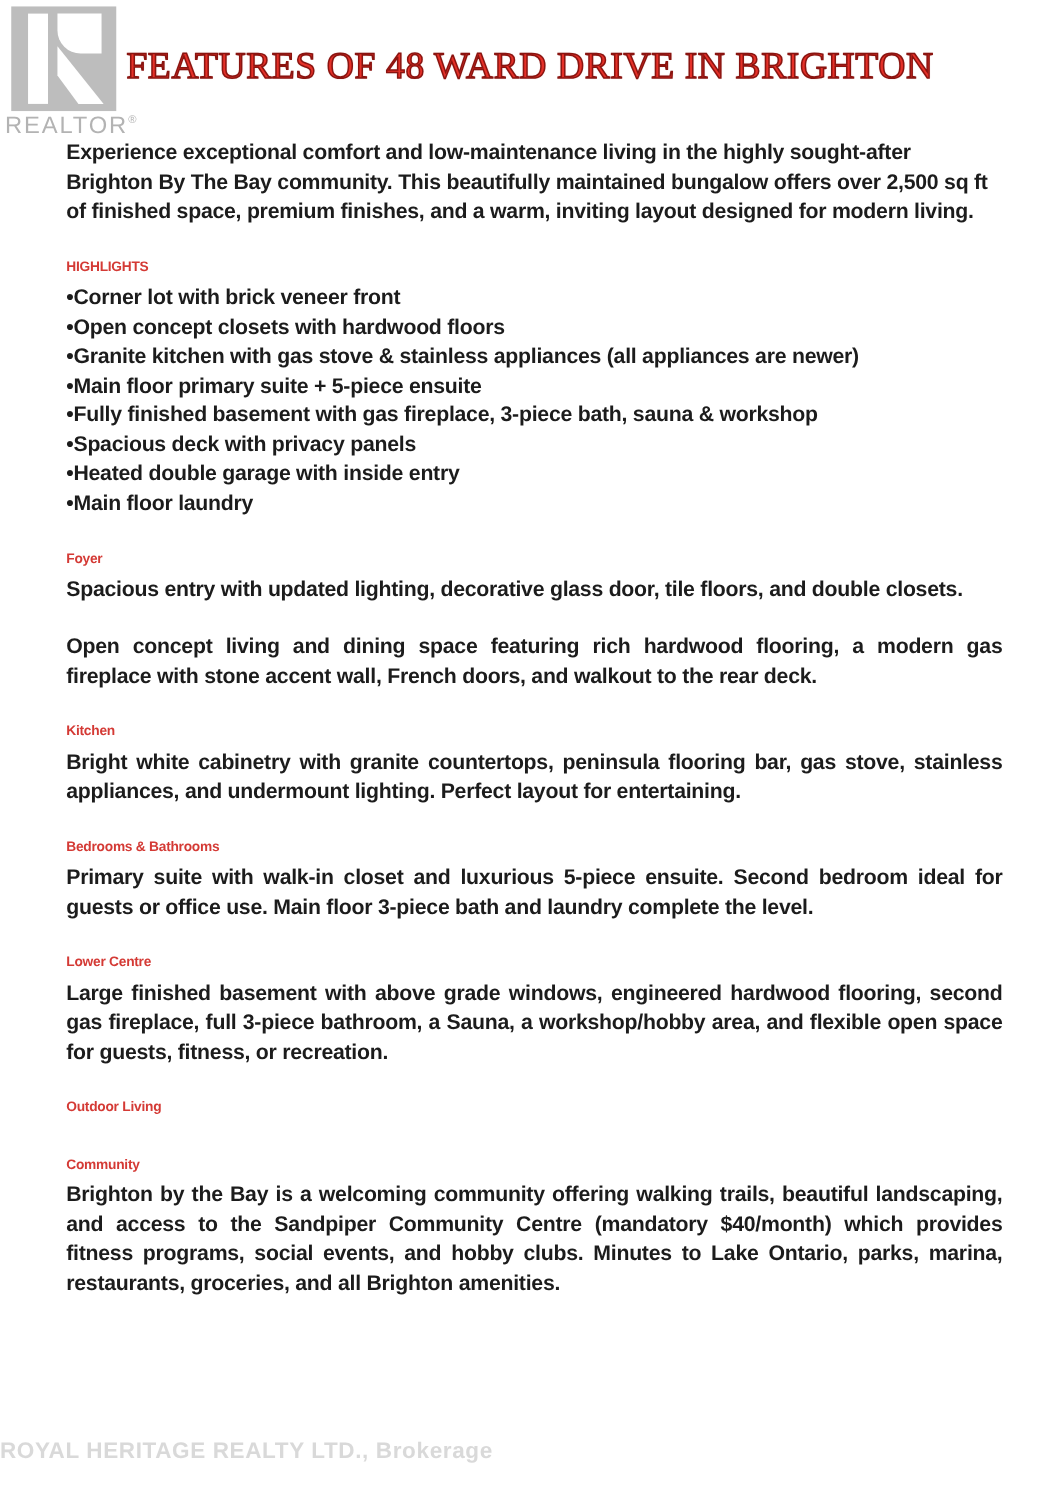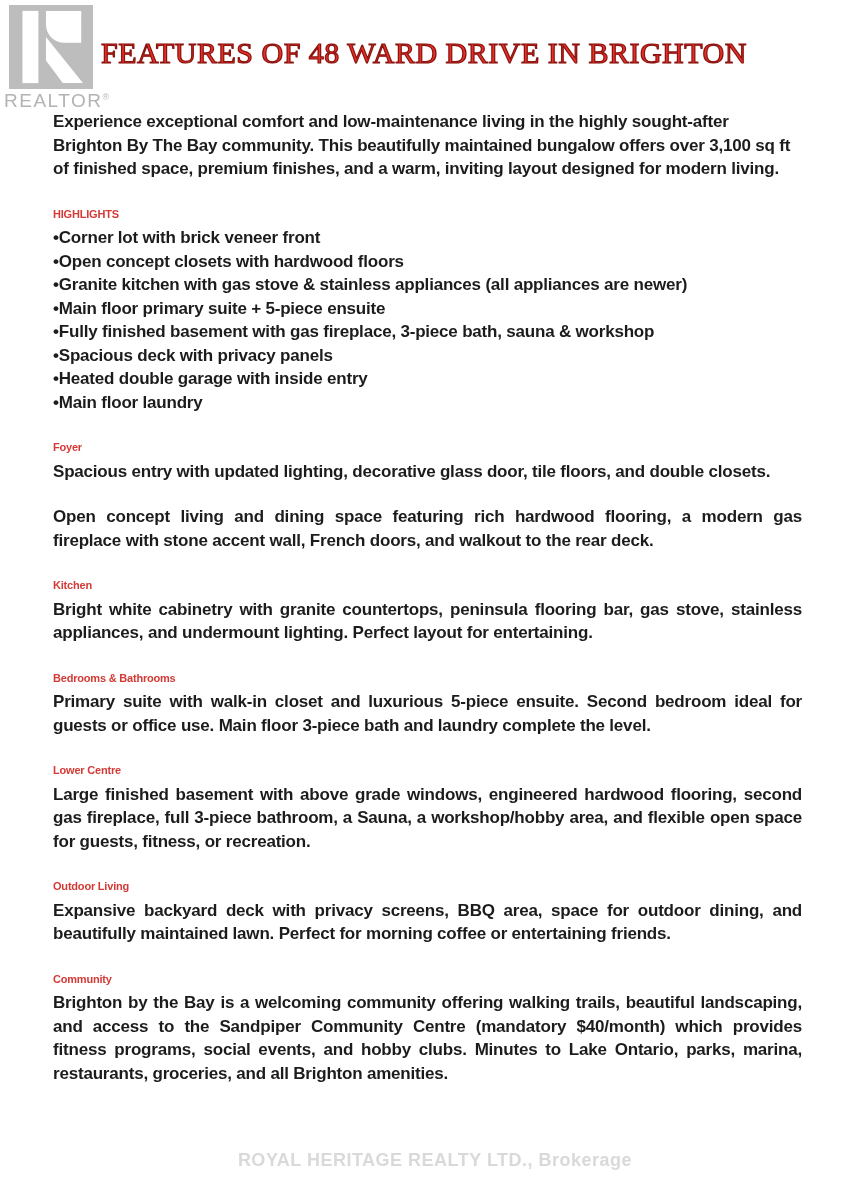--- a/index.html
+++ b/index.html
@@ -77,28 +77,26 @@
 
   .section { margin-bottom: 22px; }
   .section .body { text-align: justify; }
 
   
   .watermark {
     position: absolute;
     top: 1150px;
     left: 0;
     width: 100%;
-    text-align: center;
     z-index: 0;
     font-size: 18px;
     font-weight: 700;
     color: rgba(185, 185, 185, 0.55);
     letter-spacing: 0.5px;
     white-space: nowrap;
-    padding-left: 22px;
   }
 </style>
 </head>
 <body>
 
 <div class="watermark">ROYAL HERITAGE REALTY LTD., Brokerage</div>
 
 <div class="logo-wrap">
   <svg class="logo-block" viewBox="0 0 100 100" xmlns="http://www.w3.org/2000/svg">
     <rect x="0" y="0" width="100" height="100" fill="#bdbdbd"></rect>
@@ -108,21 +106,21 @@
   </svg>
   <div class="realtor-label"><span>REALTOR</span><sup>®</sup></div>
 </div>
 
 <div class="title-row">
   <span class="page-title">FEATURES OF 48 WARD DRIVE IN BRIGHTON</span>
 </div>
 
 <div class="content">
 
-  <p class="para">Experience exceptional comfort and low-maintenance living in the highly sought-after Brighton By The Bay community. This beautifully maintained bungalow offers over 3,100 sq ft of finished space, premium finishes, and a warm, inviting layout designed for modern living.</p>
+  <p class="para">Experience exceptional comfort and low-maintenance living in the highly sought-after Brighton By The Bay community. This beautifully maintained bungalow offers over 2,500 sq ft of finished space, premium finishes, and a warm, inviting layout designed for modern living.</p>
 
   <div class="section-heading">HIGHLIGHTS</div>
   <ul class="highlights-list">
     <li>Corner lot with brick veneer front</li>
     <li>Open concept closets with hardwood floors</li>
     <li>Granite kitchen with gas stove &amp; stainless appliances (all appliances are newer)</li>
     <li>Main floor primary suite + 5-piece ensuite</li>
     <li>Fully finished basement with gas fireplace, 3-piece bath, sauna &amp; workshop</li>
     <li>Spacious deck with privacy panels</li>
     <li>Heated double garage with inside entry</li>
@@ -148,21 +146,20 @@
     <div class="body">Primary suite with walk-in closet and luxurious 5-piece ensuite. Second bedroom ideal for guests or office use. Main floor 3-piece bath and laundry complete the level.</div>
   </div>
 
   <div class="section">
     <div class="section-heading">Lower Centre</div>
     <div class="body">Large finished basement with above grade windows, engineered hardwood flooring, second gas fireplace, full 3-piece bathroom, a Sauna, a workshop/hobby area, and flexible open space for guests, fitness, or recreation.</div>
   </div>
 
   <div class="section">
     <div class="section-heading">Outdoor Living</div>
-    <div class="body">Expansive backyard deck with privacy screens, BBQ area, space for outdoor dining, and beautifully maintained lawn. Perfect for morning coffee or entertaining friends.</div>
   </div>
 
   <div class="section">
     <div class="section-heading">Community</div>
     <div class="body">Brighton by the Bay is a welcoming community offering walking trails, beautiful landscaping, and access to the Sandpiper Community Centre (mandatory $40/month) which provides fitness programs, social events, and hobby clubs. Minutes to Lake Ontario, parks, marina, restaurants, groceries, and all Brighton amenities.</div>
   </div>
 
 </div>
 
 </body></html>

